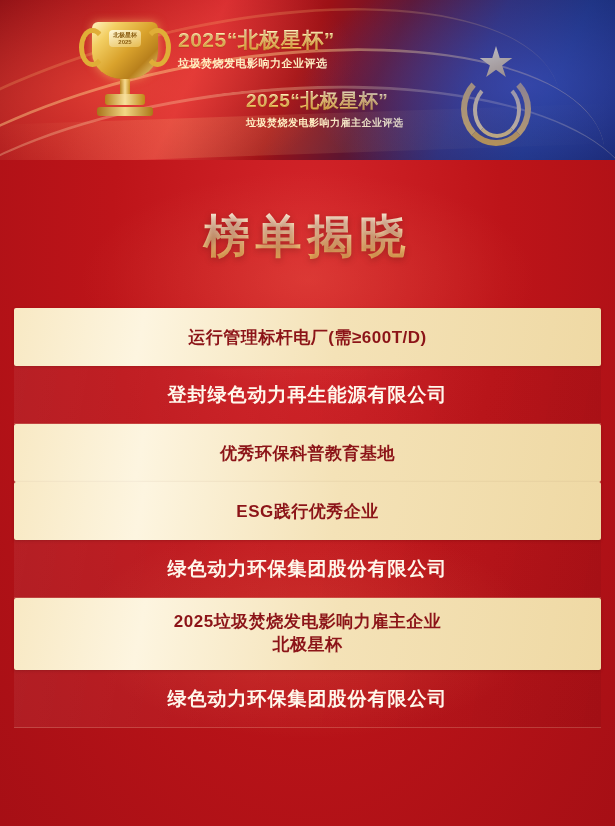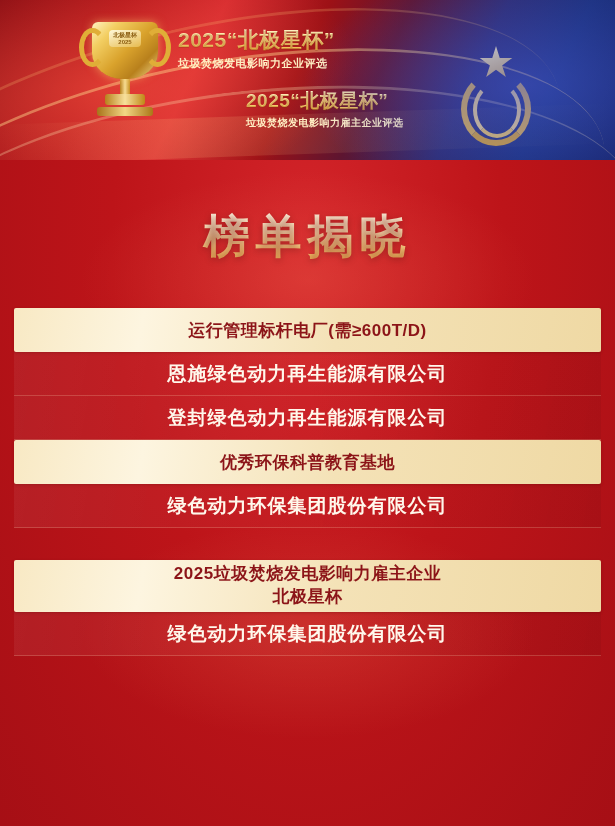--- a/index.html
+++ b/index.html
@@ -212,40 +212,39 @@
 
   
   .list {
     margin: 40px 14px 0;
     display: flex;
     flex-direction: column;
     gap: 0;
   }
   .row {
     position: relative;
-    height: 44px;
+    height: 58px;
     display: flex;
     align-items: center;
     justify-content: center;
     text-align: center;
     box-sizing: border-box;
   }
   .row.award {
     background: linear-gradient(100deg, #f8e9c4 0%, #fdf5e0 22%, #f4e2b7 55%, #efd9a4 100%);
     color: #8c1418;
     font-size: 17px;
     font-weight: bold;
     letter-spacing: 0.5px;
     border-radius: 2px;
     box-shadow: 0 1px 3px rgba(70,0,0,0.25);
   }
   .row.award.tall {
-    height: 52px;
+    height: 72px;
     line-height: 1.35;
-    margin-top: 32px;
   }
   .row.company {
     background: linear-gradient(100deg, rgba(255,255,255,0.06) 0%, rgba(255,255,255,0.02) 50%, rgba(0,0,0,0.05) 100%);
     color: #fff8ec;
     font-size: 19px;
     font-weight: bold;
     letter-spacing: 1px;
     border-bottom: 1px solid rgba(255,220,180,0.22);
   }
   .row.company:first-of-type { border-top: 1px solid rgba(255,220,180,0.12); }
@@ -305,32 +304,32 @@
   <div class="glow g2"></div>
 
   <div class="headline">榜单揭晓</div>
 
   <div class="list">
 
     <div class="row award">
       <span>运行管理标杆电厂(需≥600T/D)</span>
     </div>
 
-    <div class="row company">
-      <span>恩施绿色动力再生能源有限公司</span>
-    </div>
 
     <div class="row company">
       <span>登封绿色动力再生能源有限公司</span>
     </div>
 
     <div class="row award">
       <span>优秀环保科普教育基地</span>
     </div>
 
+    <div class="row award">
+      <span>ESG践行优秀企业</span>
+    </div>
 
     <div class="row company">
       <span>绿色动力环保集团股份有限公司</span>
     </div>
 
     <div class="row award tall">
       <div class="two-line">
         <div>2025垃圾焚烧发电影响力雇主企业</div>
         <div>北极星杯</div>
       </div>

